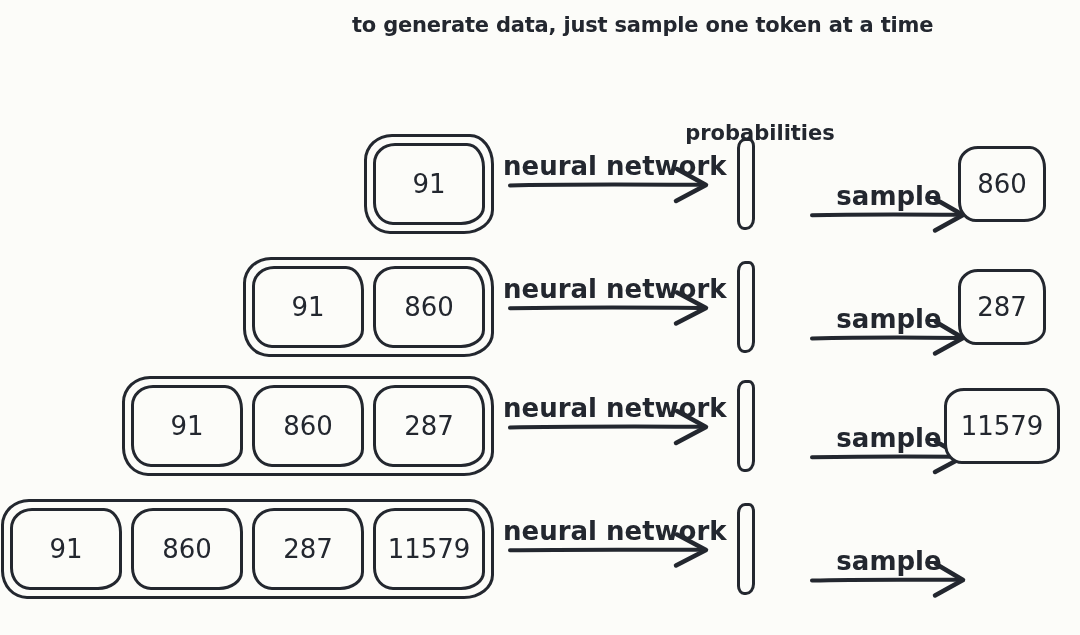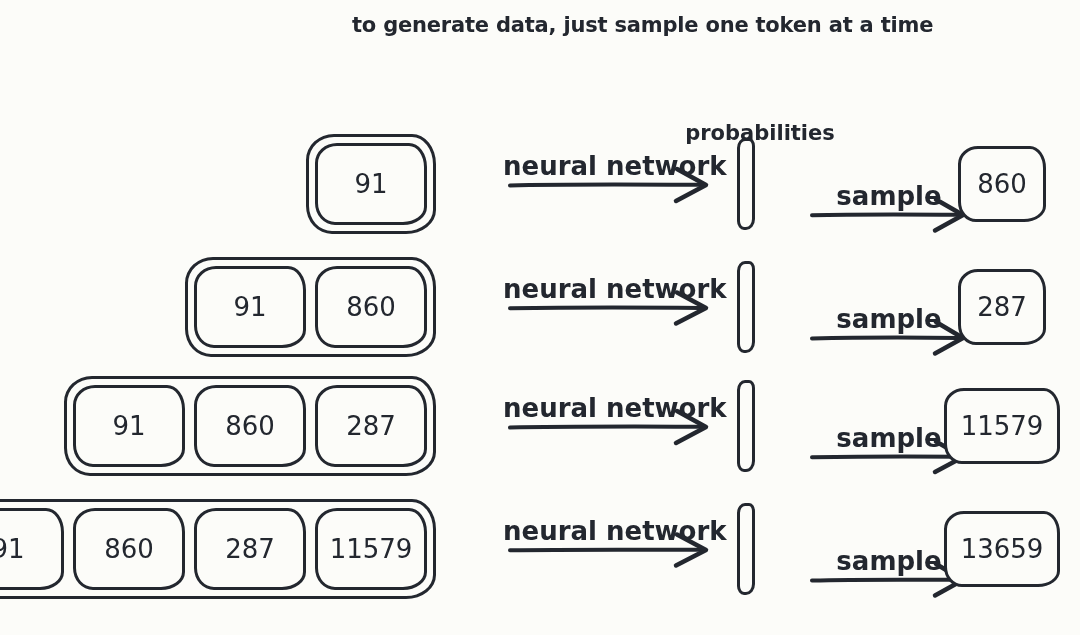--- a/index.html
+++ b/index.html
@@ -14,21 +14,21 @@
     position:absolute; top:13px; left:352px;
     font-size:21px; font-weight:600; letter-spacing:-0.2px;
   }
   .prob-label {
     position:absolute; top:86px; left:760px; transform:translateX(-50%);
     font-size:21px; font-weight:600;margin-top:35px;
   }
   .row { position:absolute; left:0; width:1080px; height:106px; }
   .zone { position:absolute; top:0; height:100%; display:flex; align-items:center; }
 
-  .context-zone { left:0; width:436px; justify-content:flex-end; }
+  .context-zone { left:0; width:494px; justify-content:flex-end; }
   .context-container {
     border:3.5px solid var(--ink);
     border-radius:28px 24px 30px 26px / 26px 30px 24px 28px;
     padding:6px; display:flex; gap:9px; background:var(--bg);
   }
   .token-box {
     width:112px; height:82px;
     border:3px solid var(--ink);
     border-radius:22px 18px 24px 20px / 20px 24px 18px 22px;
     display:flex; align-items:center; justify-content:center;
@@ -216,18 +216,13 @@
   </div>
   <div class="zone sample-zone">
     <div class="arrow-wrap">
       <div class="arrow-label">sample</div>
       <svg class="arrow" width="162" height="46" viewBox="0 0 162 46">
         <path class="shaft" d="M4 24.5 C 50 23.2, 102 23.6, 150 23.8"></path>
         <path class="head" d="M128 8 L155 24 L127 39.5"></path>
       </svg>
     </div>
   </div>
-  <div class="zone output-zone">
-    <div class="output-box">
-        <span>13659</span>
-      </div>
-  </div>
 </div>
 
 </body></html>

